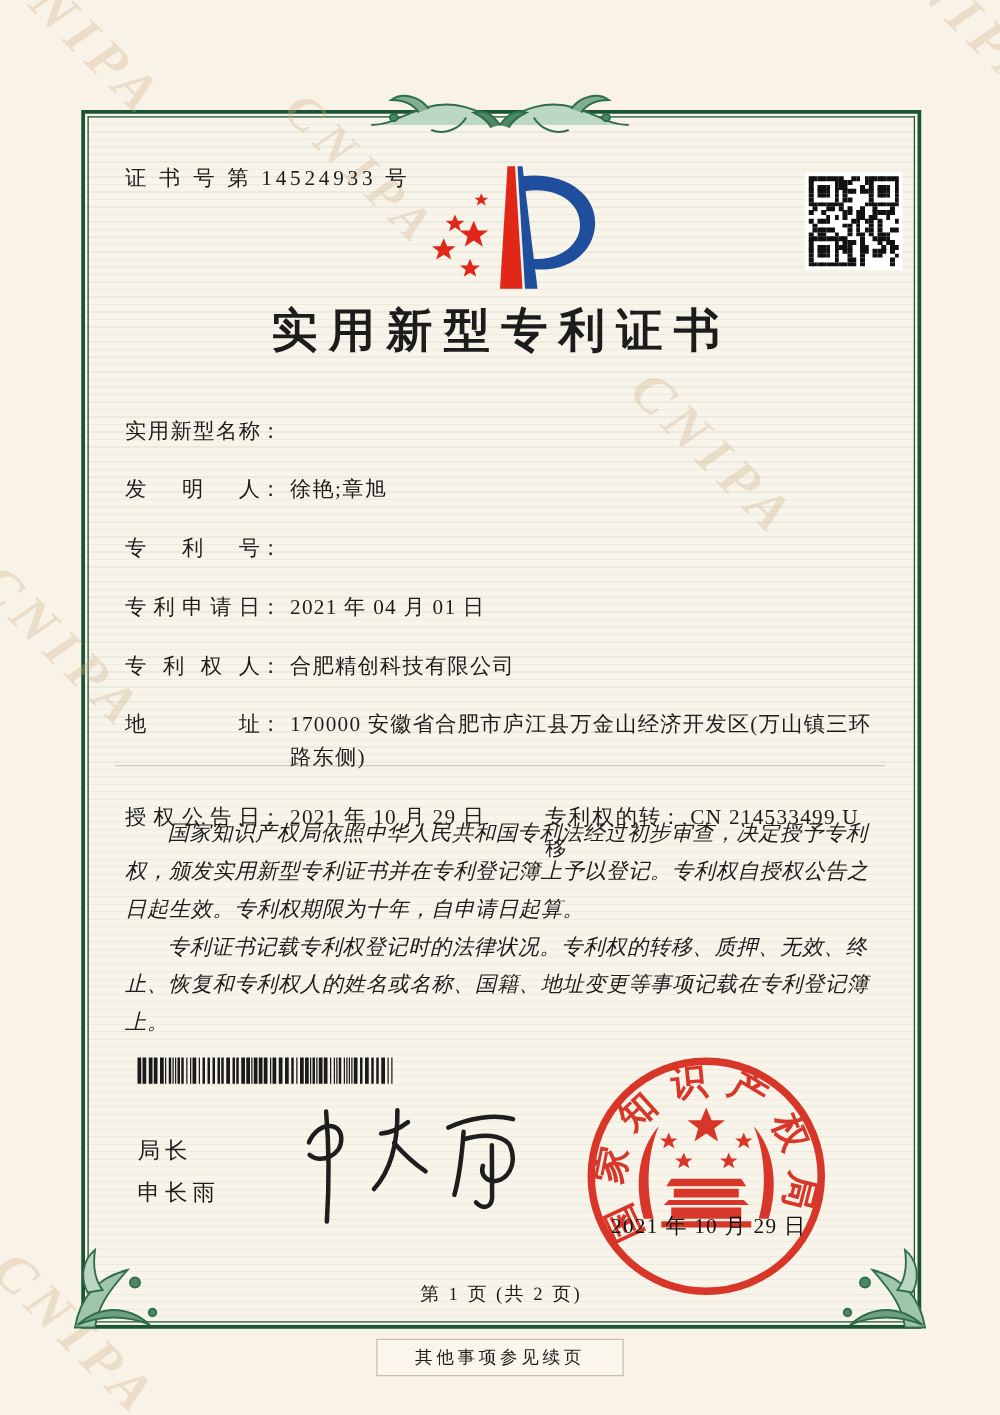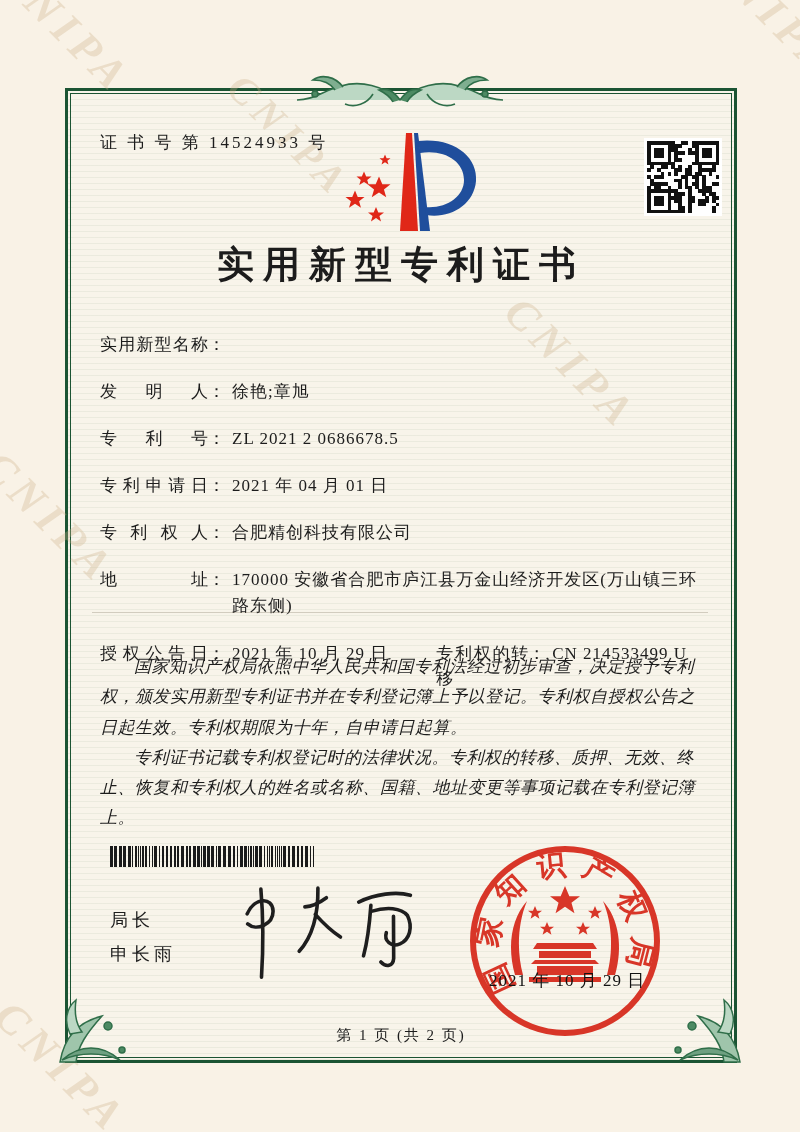--- a/index.html
+++ b/index.html
@@ -406,21 +406,20 @@
         <span class="fcolon">：</span>
     </div>
     <div class="frow">
       <span class="flabel">发明人</span>
         <span class="fcolon">：</span>
       <span class="fvalue">徐艳;章旭</span>
     </div>
     <div class="frow">
       <span class="flabel">专利号</span>
         <span class="fcolon">：</span>
-      <span class="fvalue">ZL 2021 2 0686678.5</span>
     </div>
     <div class="frow">
       <span class="flabel">专利申请日</span>
         <span class="fcolon">：</span>
       <span class="fvalue">2021 年 04 月 01 日</span>
     </div>
     <div class="frow">
       <span class="flabel">专利权人</span>
         <span class="fcolon">：</span>
       <span class="fvalue">合肥精创科技有限公司</span>
@@ -492,14 +491,15 @@
       <rect x="70" y="123" width="56" height="9"></rect>
       <rect x="62" y="134" width="72" height="5"></rect>
       <path d="M48 132 C40 104 44 76 60 58 C50 82 50 110 56 132 Z"></path>
       <path d="M148 132 C156 104 152 76 136 58 C146 82 146 110 140 132 Z"></path>
     </g>
   </svg>
   <div class="layer seal-date">2021 年 10 月 29 日</div>
 
   <div class="layer footer">第 1 页 (共 2 页)</div>
 
+  <div class="cont-note">其他事项参见续页</div>
 
 </div>
 
 </body></html>

